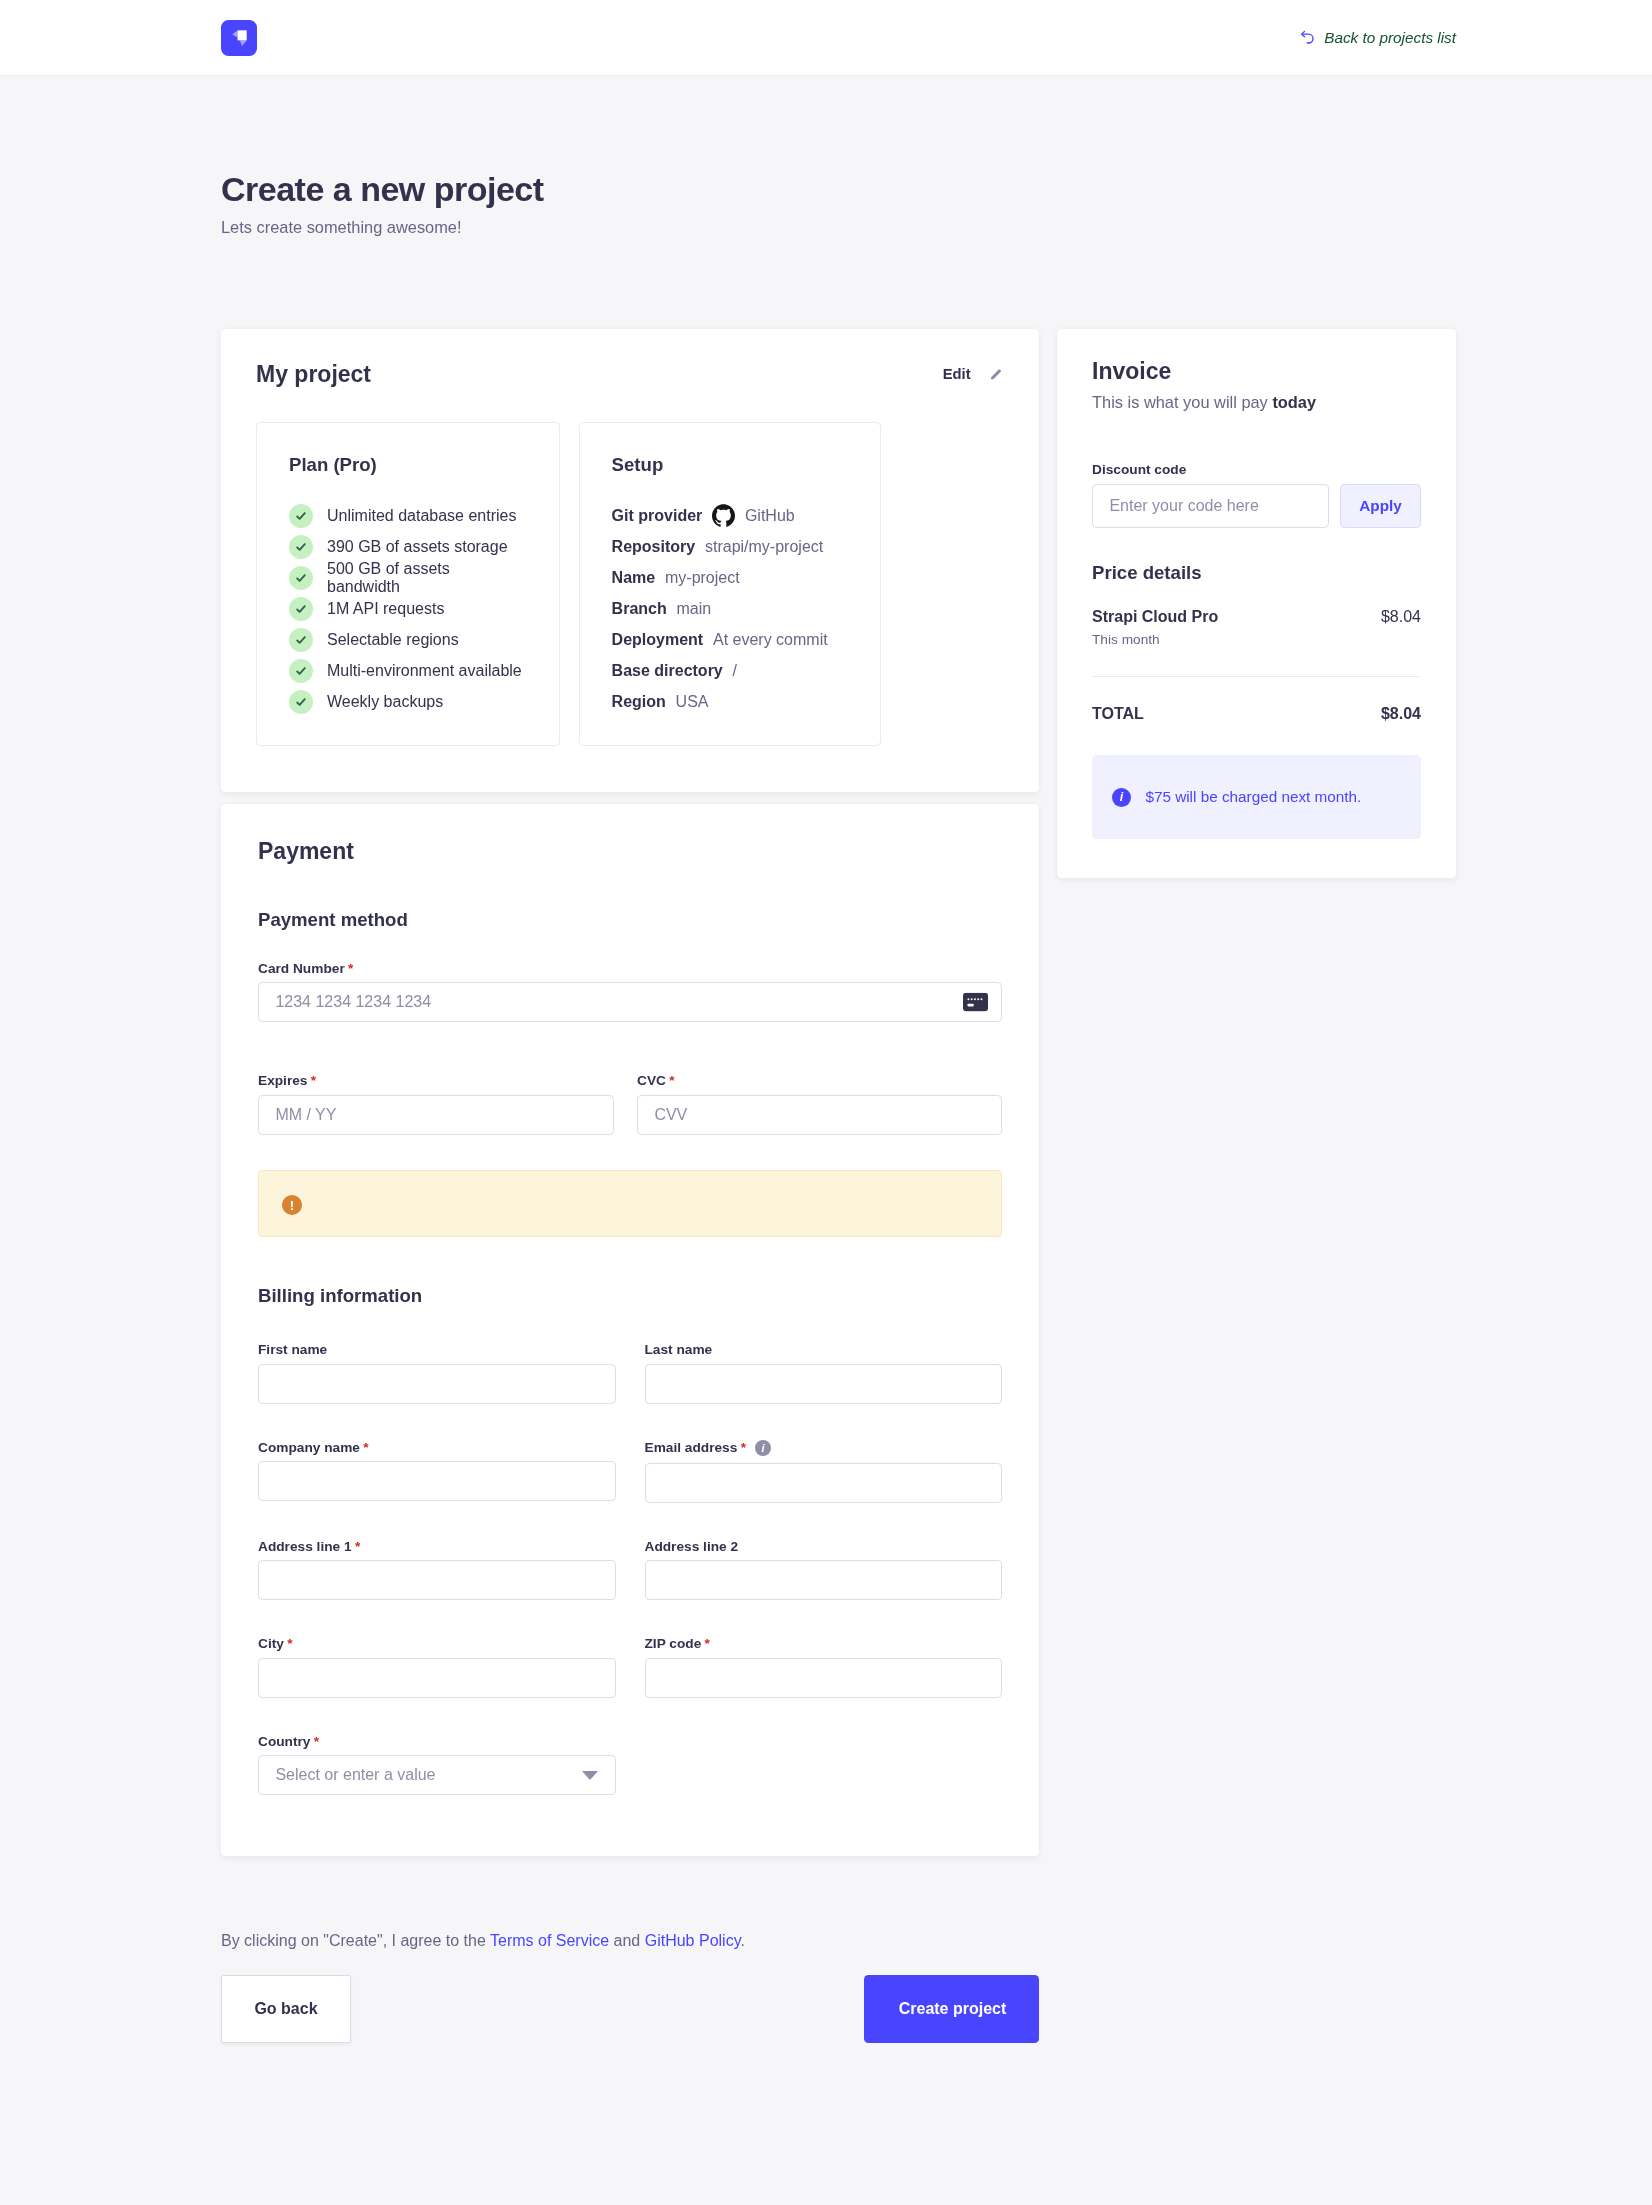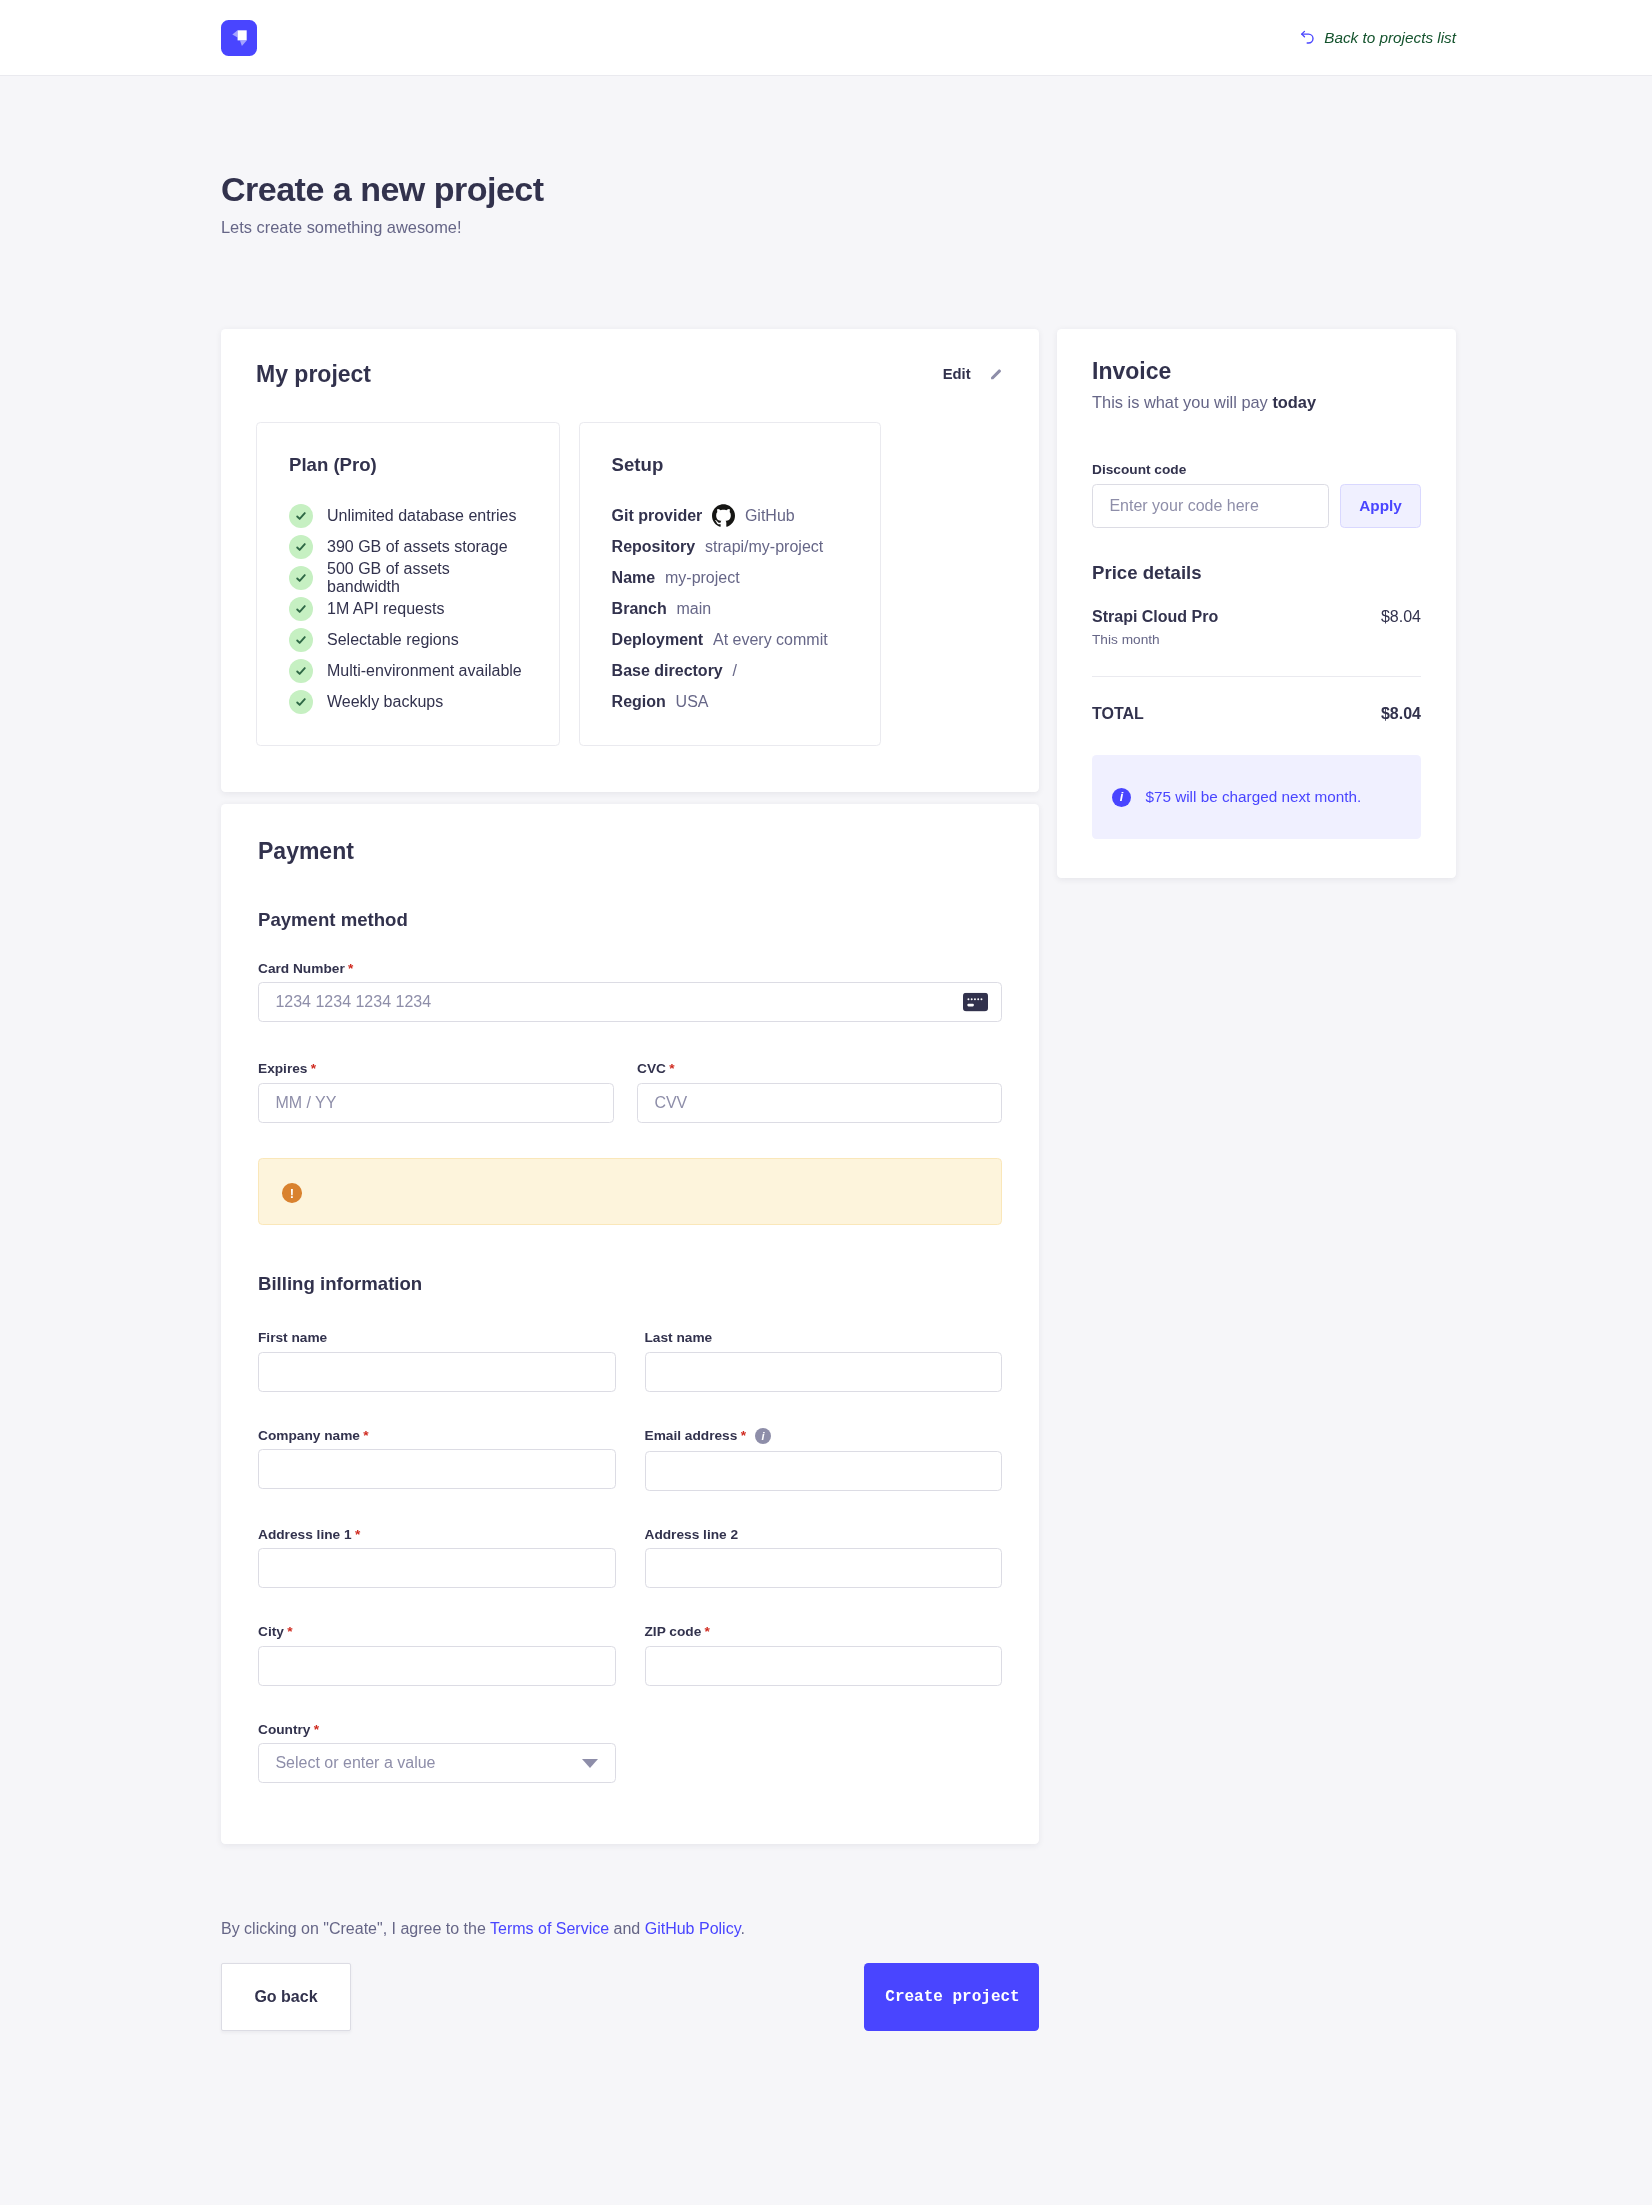--- a/index.html
+++ b/index.html
@@ -70,21 +70,21 @@
     display:flex; align-items:center; gap:14px; padding:11px 19.7px; color:#4945ff; font-size:15.3px; }
   .binfo { flex:0 0 19.7px; width:19.7px; height:19.7px; border-radius:50%; background:#4945ff; color:#fff;
     display:flex; align-items:center; justify-content:center; font-size:12.6px; font-weight:700; font-style:italic; }
   
   .payment { padding:34px 37px 61px; }
   .pm-title { margin-top:44px; }
   .field { margin-top:29.5px; }
   .star { color:#d02b20; font-weight:700; }
   .input-wrap { margin-top:6.6px; position:relative; }
   .card-glyph { position:absolute; right:14px; top:50%; transform:translateY(-50%); }
-  .row2 { display:grid; grid-template-columns:356px 1fr; gap:23px; margin-top:39px; }
+  .row2 { display:grid; grid-template-columns:356px 1fr; gap:23px; margin-top:51px; }
   .warning { margin-top:35px; background:#fdf4dc; border:1.1px solid #fae7b9; border-radius:4.4px;
     padding:21px 23px; display:flex; gap:14px; align-items:flex-start; }
   .wicon { flex:0 0 19.7px; width:19.7px; height:19.7px; border-radius:50%; background:#d9822f; color:#fff;
     display:flex; align-items:center; justify-content:center; font-size:13px; font-weight:700; margin-top:3.3px; }
   .warning p { margin:0; font-size:16px; line-height:1.62; color:#32324d; max-width:645px; }
   .billing-title { margin-top:48px; }
   .billing-grid { margin-top:35px; display:grid; grid-template-columns:1fr 1fr;
     column-gap:29px; row-gap:36px; }
   .tooltip-i { width:16.4px; height:16.4px; border-radius:50%; background:#8e8ea9; color:#fff;
     display:inline-flex; align-items:center; justify-content:center; font-size:11px; font-weight:700;
@@ -96,21 +96,21 @@
     border-top:9.3px solid #8e8ea9; }
   
   .footer { width:818px; margin-top:76px; padding-bottom:131px; }
   .agree { margin:0; font-size:16px; color:#666687; }
   .agree a { color:#4945ff; text-decoration:none; cursor:pointer; }
   .actions { display:flex; justify-content:space-between; margin-top:25px; }
   .ghost-btn { width:130px; height:68px; background:#fff; border:1.1px solid #dcdce4; border-radius:2px;
     font-family:inherit; font-size:16px; font-weight:700; color:#32324d; cursor:pointer;
     box-shadow:0 1.1px 3.3px rgba(33,33,52,.05); }
   .primary-btn { width:175px; height:68px; background:#4945ff; border:none; border-radius:4.4px;
-    font-family:Liberation Mono, monospace; font-size:16px; font-weight:700; color:#fff; cursor:pointer;padding-left:8px; }
+    font-family:Liberation Sans, sans-serif; font-size:16px; font-weight:700; color:#fff; cursor:pointer;padding-left:8px; }
 </style>
 </head>
 <body>
 
 <header class="topbar">
   <div class="topbar-inner">
     <div class="logo">
       <span style="display:flex">
         <svg width="23" height="23" viewBox="0 0 24 24">
           <polygon points="10,4.5 10,12 4.5,8.8" fill="#fff" opacity=".5"></polygon>

